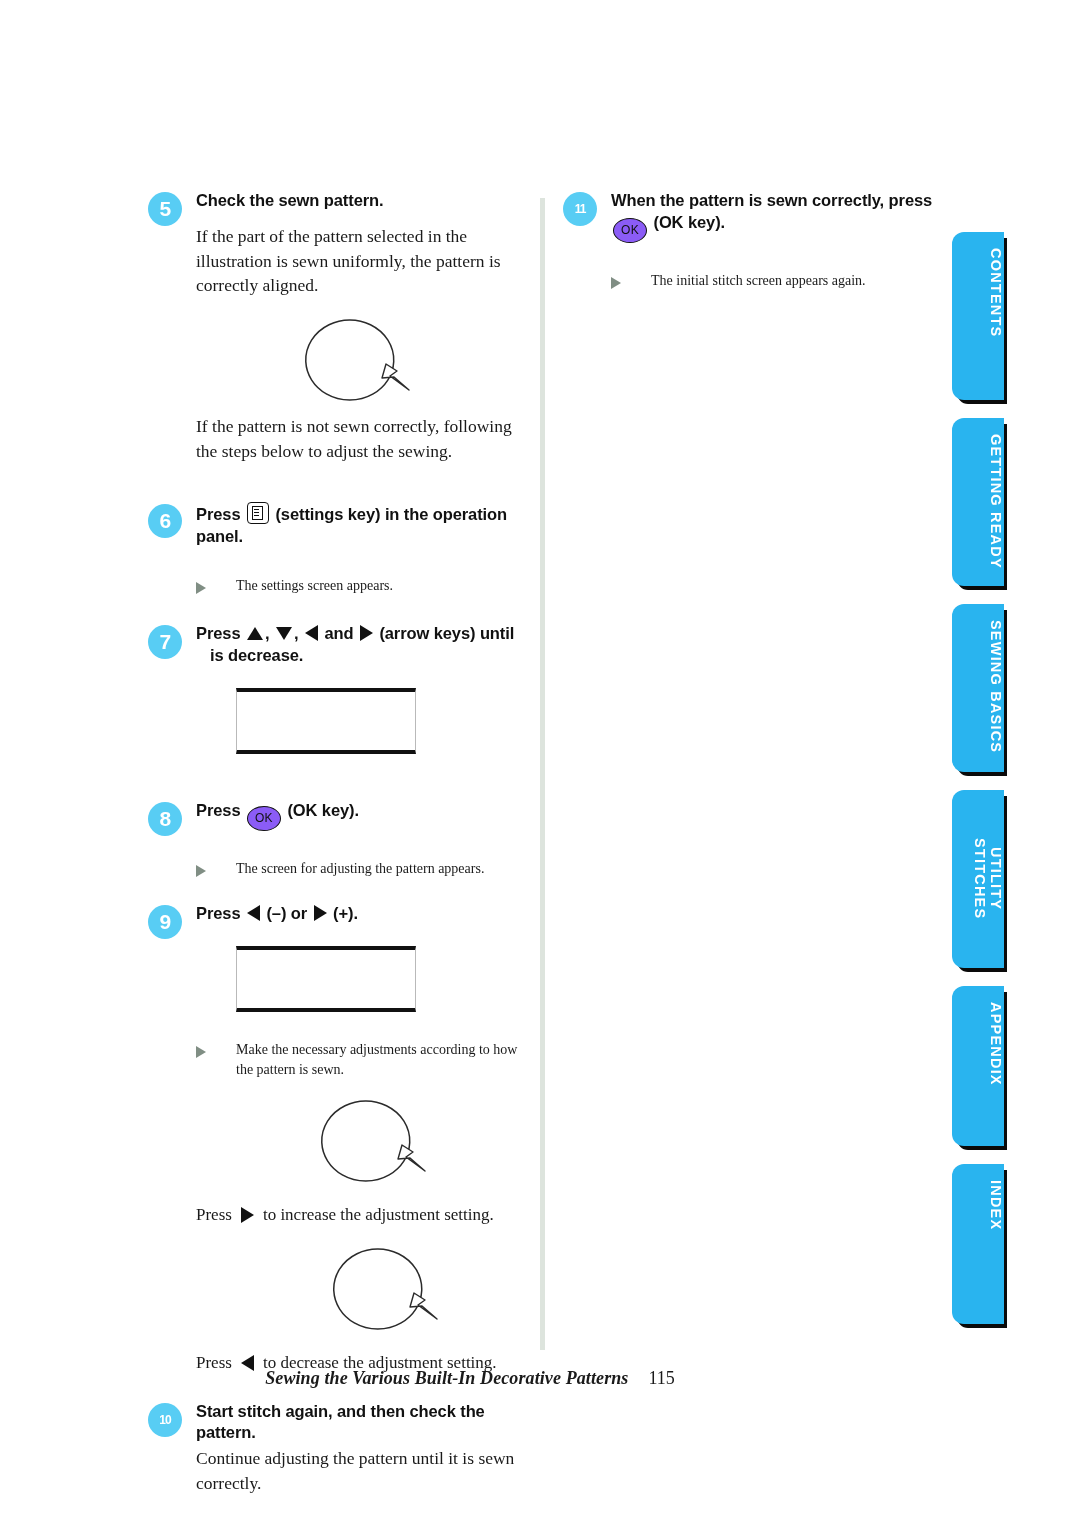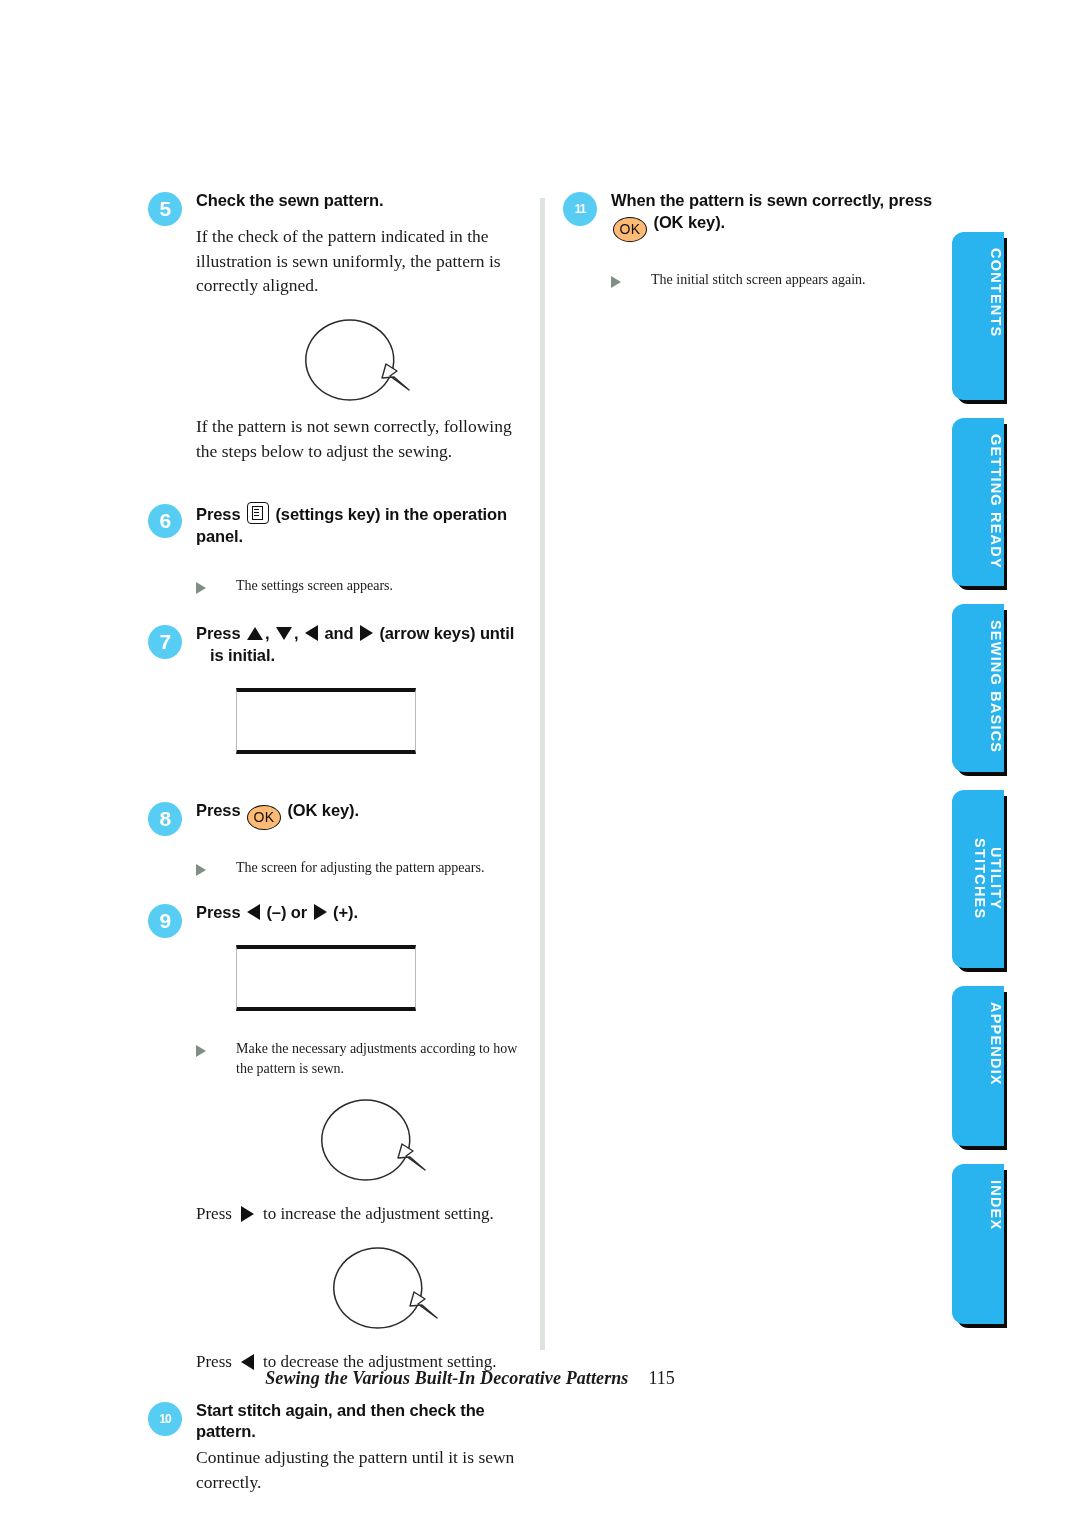--- a/index.html
+++ b/index.html
@@ -139,26 +139,26 @@
   }
   .key-ok {
     display: inline-block;
     vertical-align: -6px;
     width: 32px;
     height: 23px;
     border: 1.7px solid #111;
     border-radius: 50%;
     text-align: center;
     font-family: "Liberation Sans", sans-serif;
-    font-size: 14px;
+    font-size: 12px;
     font-weight: normal;
     line-height: 22px;
     letter-spacing: 0.3px;
     color: #111;
-    background: #fdba74;
+    background: #8b5cf6;
     margin: 0 2px;
   }
 
   .tri-up, .tri-down, .tri-left, .tri-right {
     display: inline-block;
     vertical-align: -1px;
     width: 0; height: 0;
     margin: 0 2px;
   }
   .tri-up    { border-bottom: 13px solid #111; border-left: 8.5px solid transparent; border-right: 8.5px solid transparent; vertical-align: -1px;}
@@ -246,21 +246,21 @@
 
 <div id="page">
 
   <div id="column-divider"></div>
 
   <div class="col" id="col-left">
 
     <div class="step">
       <div class="badge">5</div>
       <div class="step-title">Check the sewn pattern.</div>
-      <div class="body-text">If the check of the pattern indicated in the illustration is sewn uniformly, the pattern is correctly aligned.</div>
+      <div class="body-text">If the part of the pattern selected in the illustration is sewn uniformly, the pattern is correctly aligned.</div>
 
       <div class="bubble-wrap indent-a">
         <svg width="190" height="88" viewBox="0 0 190 88">
           <path d="M92 4 A44 40 0 1 1 91.5 4 Z" fill="#ffffff" stroke="#2b2b2b" stroke-width="1.5"></path>
           <path d="M128 48 L124 62 L136 61 L151 74 L132 60 L139 55 Z" fill="#ffffff" stroke="#2b2b2b" stroke-width="1.4" stroke-linejoin="round"></path>
         </svg>
       </div>
 
       <div class="body-text tight">If the pattern is not sewn correctly, following the steps below to adjust the sewing.</div>
     </div>
@@ -281,21 +281,21 @@
     <div class="step" style="margin-top:28px;">
       <div class="badge">7</div>
       <div class="step-title">
         <span>Press</span>
         <span class="tri-up"></span>,
         <span class="tri-down"></span>,
         <span class="tri-left"></span>
         <span>and</span>
         <span class="tri-right"></span>
         <span>(arrow keys) until</span><br>
-        <span style="display:inline-block;margin-left:14px;">is initial.</span>
+        <span style="display:inline-block;margin-left:14px;">is decrease.</span>
       </div>
 
       <div class="screen-box"></div>
     </div>
 
     <div class="step" style="margin-top:46px;">
       <div class="badge">8</div>
       <div class="step-title">
         <span>Press</span>
         <span class="key-ok">OK</span>

